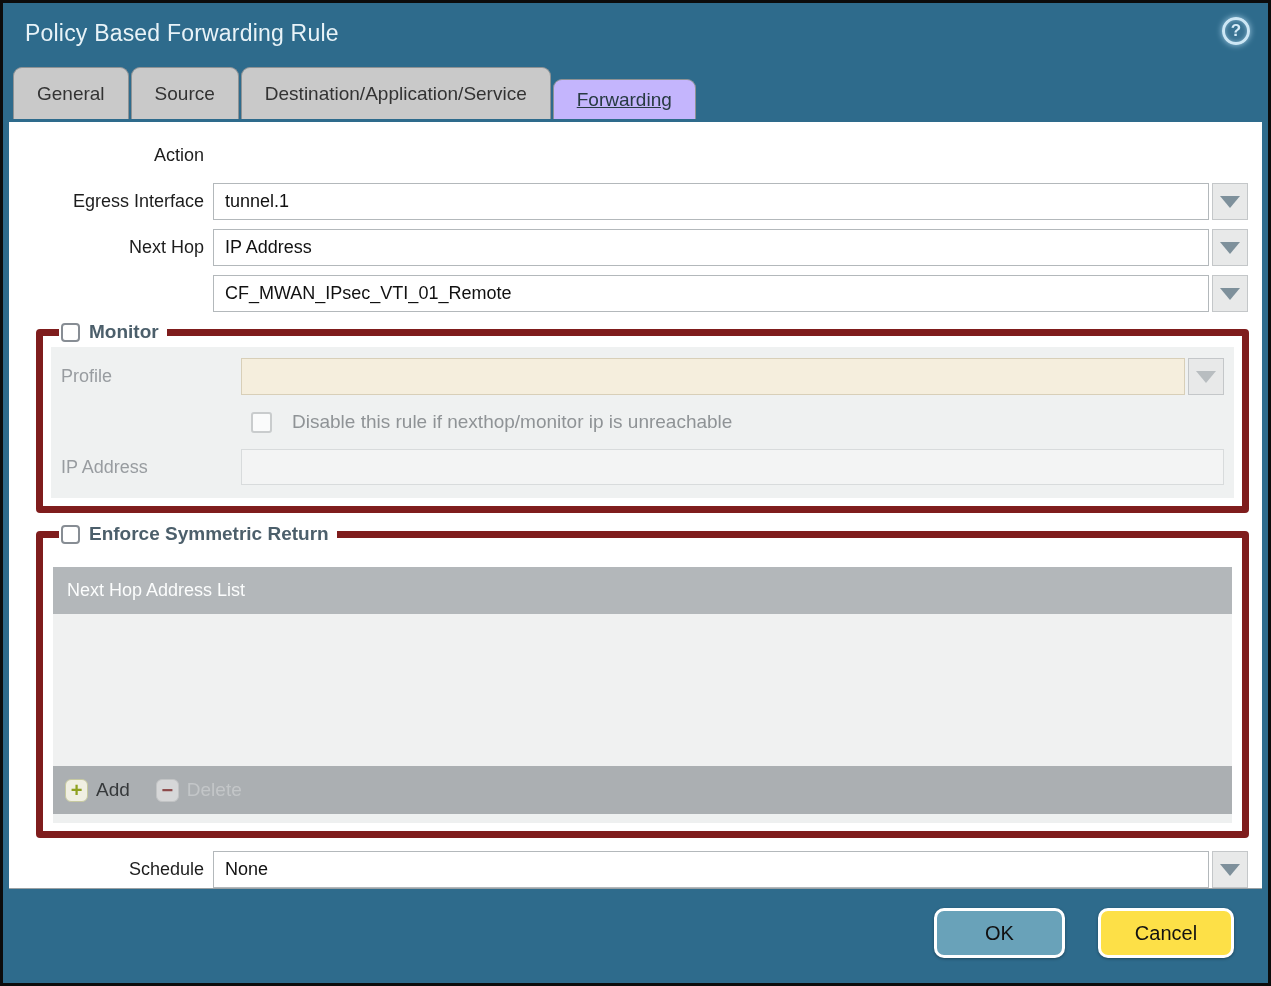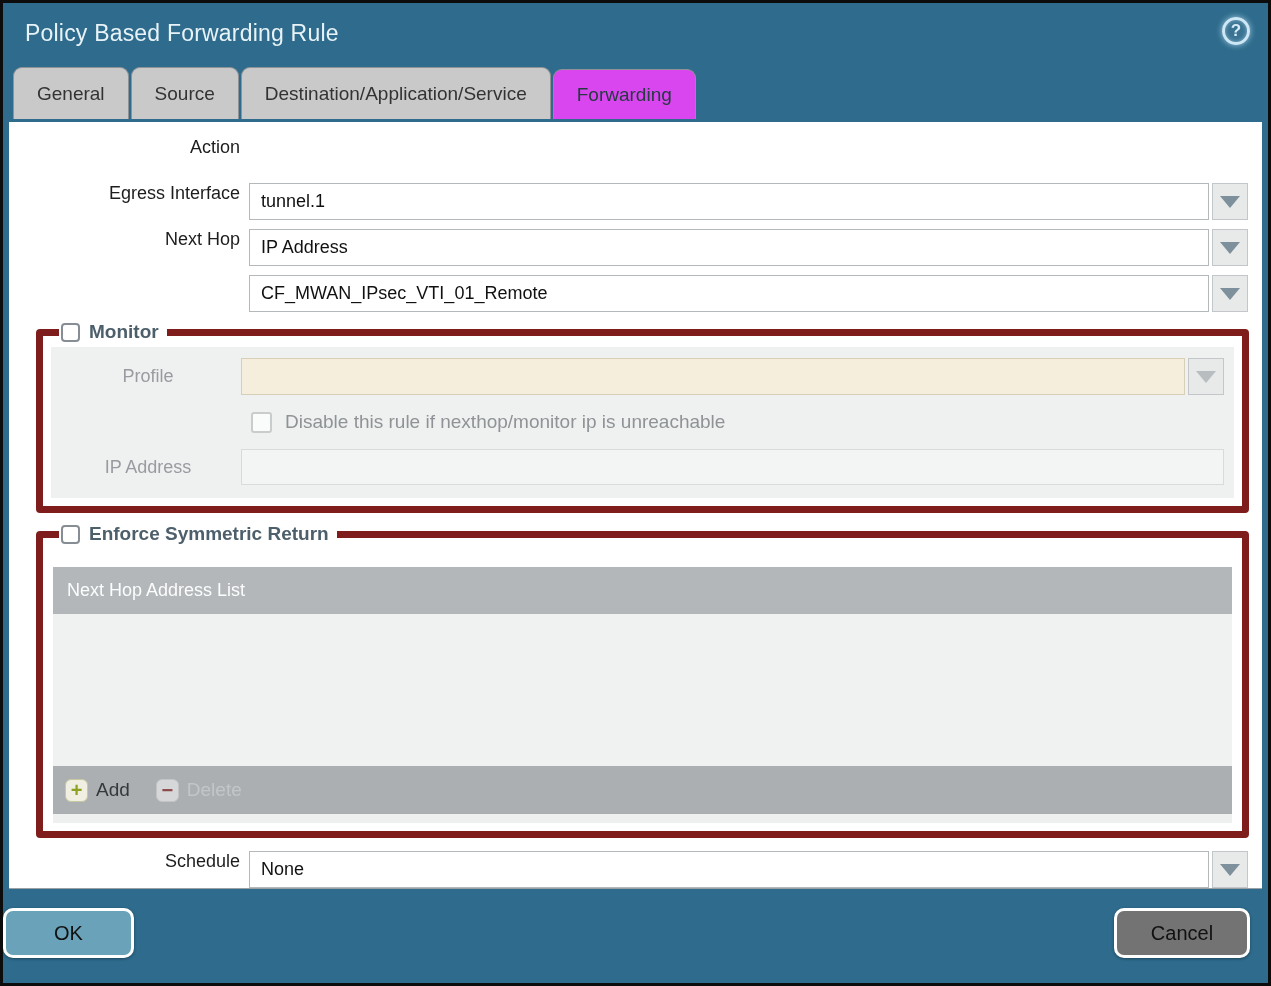--- a/index.html
+++ b/index.html
@@ -25,32 +25,32 @@
 
   
   .tabs { display:flex; align-items:flex-end; padding-left:10px; height:56px; }
   .tab {
     background:#c9c9c9; border:1px solid #8e9294; border-bottom:none;
     border-radius:9px 9px 0 0; margin-right:2px; height:52px;
     padding:0 23px; display:flex; align-items:center;
     font-size:19px; color:#333; cursor:pointer; white-space:nowrap;
   }
   .tab.active {
-    background:#d946ef; border-color:#8e9294; color:#273a42;
-    height:50px; position:relative; z-index:2;
+    background:#c4b5fd; border-color:#8e9294; color:#273a42;
+    height:40px; position:relative; z-index:2;text-decoration:underline;
   }
 
   
   .content {
     position:absolute; left:6px; right:6px; top:119px; height:767px;
     background:#ffffff; z-index:1; padding-top:15px;
     border-bottom:1px solid #9aa0a3;
   }
 
-  .form-row { display:flex; align-items:flex-start; margin:0 14px 9px 0; height:37px;padding-left:36px; }
+  .form-row { display:flex; align-items:center; margin:0 14px 9px 0; height:37px; }
   .form-label {
     width:204px; text-align:right; padding-right:9px; font-size:18px; color:#1d1d1d;
     flex:0 0 204px;
   }
   .form-field { flex:1; display:flex; align-items:stretch; height:37px; }
   .text-input {
     flex:1; border:1px solid #b3b8bb; background:#fff; font-size:18px;
     padding:0 11px; color:#111; height:37px; outline:none;
     font-family:"Liberation Sans","DejaVu Sans",sans-serif;
   }
@@ -72,29 +72,29 @@
   .legend-inner { display:flex; align-items:center; gap:9px; cursor:pointer; }
   .legend-text { font-size:19px; font-weight:bold; color:#4c5f6b; }
   .checkbox {
     width:19px; height:19px; background:#fff; border:2px solid #878d94; border-radius:4px;
   }
 
   
   .monitor-panel { background:#eff1f1; padding:11px 10px 13px 10px; }
   .m-row { display:flex; align-items:center; margin-bottom:0; }
   .m-label {
-    flex:0 0 180px; width:180px; text-align:center; padding-right:6px;
+    flex:0 0 180px; width:180px; text-align:left; padding-right:6px;
     font-size:18px; color:#989ca0;
   }
   .profile-input {
     flex:1; height:37px; background:#f5eedd; border:1px solid #d8cfb8; outline:none;
     font-size:18px; padding:0 10px; color:#6b6454;
     font-family:"Liberation Sans","DejaVu Sans",sans-serif;
   }
-  .m-check-row { display:flex; align-items:center; gap:13px; margin:16px 0 16px 190px; }
+  .m-check-row { display:flex; align-items:center; gap:20px; margin:16px 0 16px 190px; }
   .checkbox.disabled { border:2px solid #c9cccd; background:#fafbfb; width:21px; height:21px; border-radius:3px; }
   .m-check-label { font-size:19px; color:#8f9396; }
   .disabled-input {
     flex:1; height:36px; background:#f3f4f4; border:1px solid #d8dbdc; outline:none;
     font-size:18px; padding:0 10px; color:#777;
     font-family:"Liberation Sans","DejaVu Sans",sans-serif;
   }
 
   
   .nh-table { margin:18px 2px 0 2px;border-radius:20px; }
@@ -114,31 +114,31 @@
   }
   .add-box { background:#f0efe2; border:1px solid #c6c9a0; color:#8fa120; }
   .del-box { background:#d6d7d8; border:1px solid #c2c4c5; color:#8d4a4a; }
   .add-label { font-size:19px; color:#36393b; }
   .del-label { font-size:19px; color:#c3c6c8; }
   .nh-strip { background:#eef0f0; height:9px; }
 
   
   .footer {
     position:absolute; left:0; right:0; bottom:0; height:100px;
-    display:flex; align-items:center; justify-content:space-between; gap:13px;
-    padding-right:18px; background:#2e6b8c;
+    display:flex; align-items:center; justify-content:flex-end; gap:13px;
+    padding-right:34px; background:#2e6b8c;
   }
   .btn {
     height:50px; border:3px solid #ffffff; border-radius:10px;
     font-size:20px; color:#111; cursor:pointer; padding:0 10px;
     font-family:"Liberation Sans","DejaVu Sans",sans-serif;
     box-shadow:0 1px 3px rgba(0,0,0,.35);
   }
   .btn-ok { width:131px; background:#69a2b9; }
-  .btn-cancel { width:136px; background:#737373; }
+  .btn-cancel { width:136px; background:#fde047;margin-left:20px; }
 </style>
 </head>
 <body>
 
 <div class="window">
 
   <div class="titlebar">
     <span class="title">Policy Based Forwarding Rule</span>
     <span class="help-icon">?</span>
   </div>

